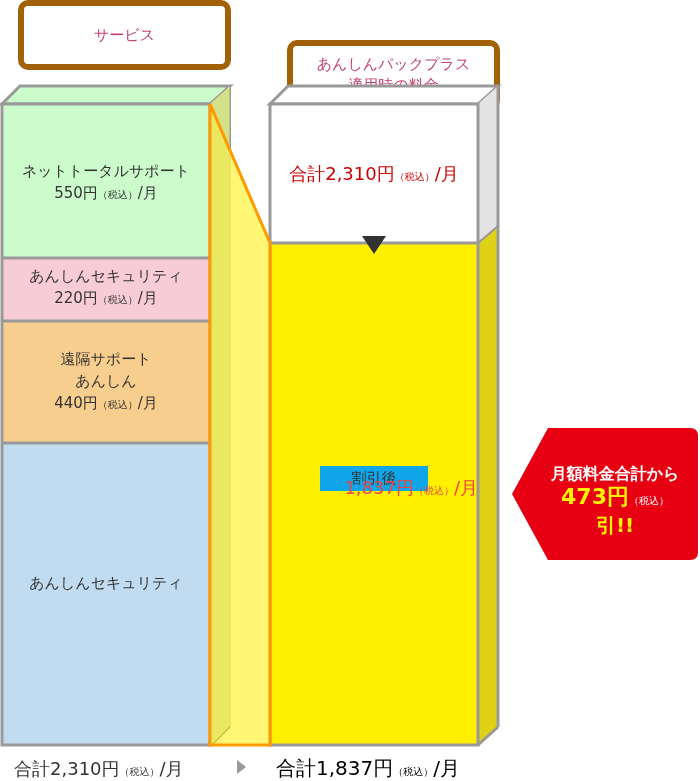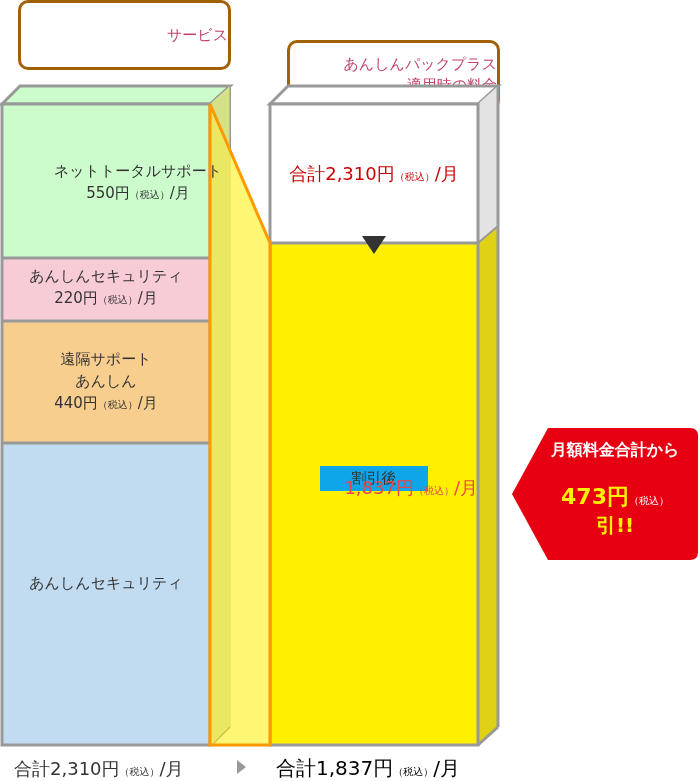--- a/index.html
+++ b/index.html
@@ -1,20 +1,20 @@
 <!DOCTYPE html>
 <html><head>
 <meta charset="utf-8">
 <style>
   html, body { margin:0; padding:0; background:#ffffff; }
   body { width:700px; height:781px; position:relative; overflow:hidden;
          font-family:"DejaVu Sans","Liberation Sans",sans-serif; }
-  .header-box { position:absolute; box-sizing:border-box; border:3px solid #a16207; border-radius:10px;
+  .header-box { position:absolute; box-sizing:border-box; border:6px solid #a16207; border-radius:10px;
                 background:#fff; color:#c2426f; font-size:15px; line-height:21px; text-align:center;
-                display:flex; flex-direction:column; justify-content:center; align-items:flex-end; }
+                display:flex; flex-direction:column; justify-content:center; align-items:center; }
   svg.diagram { position:absolute; left:0; top:0; }
   .seg-label { position:absolute; text-align:center; color:#333; font-size:15px; line-height:22px; }
   .tax { font-size:10px; color:inherit; }
   .total-right-top { position:absolute; left:270px; top:162px; width:208px; text-align:center; font-size:18px; color:#cc0000; }
   .discount-tag { position:absolute; left:320px; top:466px; width:108px; height:25px; background:#0ea5e9;
                   color:#333; font-size:15px; line-height:25px; text-align:center; }
   .discount-value { position:absolute; left:270px; top:477px; width:208px; text-align:right; font-size:18px; color:#ef4444; margin-top:0; }
   .footer-left { position:absolute; left:14px; top:757px; font-size:18px; color:#333; white-space:nowrap; }
   .footer-right { position:absolute; left:276px; top:755px; font-size:20px; color:#000000; white-space:nowrap; }
   .badge-text { position:absolute; left:532px; width:166px; text-align:center; font-weight:bold; }
@@ -66,21 +66,21 @@
     <polygon points="210,104 230,86 230,727 210,745" fill="#e0dc57" fill-opacity="0.55"></polygon>
     <line x1="212" y1="745" x2="230" y2="727" stroke="#c9c23f" stroke-width="1.5"></line>
     <polyline points="210,104 270,243 270,745 210,745 210,104" fill="none" stroke="#ff9900" stroke-width="3"></polyline>
   </g>
 
   <path d="M548,428 H690 Q698,428 698,436 V552 Q698,560 690,560 H548 L512,494 Z" fill="#e60012"></path>
 
   <polygon points="237,760 237,774 246,767" fill="#999"></polygon>
 </svg>
 
-<div class="seg-label" style="left:2px;top:160px;width:208px;padding-left:32px;">
+<div class="seg-label" style="left:2px;top:160px;width:208px;">
   <div>ネットトータルサポート</div>
   <div><span>550円</span><span class="tax">（税込）</span><span>/月</span></div>
 </div>
 <div class="seg-label" style="left:2px;top:265px;width:208px;">
   <div>あんしんセキュリティ</div>
   <div><span>220円</span><span class="tax">（税込）</span><span>/月</span></div>
 </div>
 <div class="seg-label" style="left:2px;top:348px;width:208px;">
   <div>遠隔サポート</div>
   <div>あんしん</div>
@@ -91,21 +91,21 @@
 </div>
 
 <div class="total-right-top">
   <span>合計2,310円</span><span class="tax">（税込）</span><span>/月</span>
 </div>
 <div class="discount-tag">割引後</div>
 <div class="discount-value" style="top:476px;">
   <span>1,837円</span><span class="tax">（税込）</span><span>/月</span>
 </div>
 
-<div class="badge-text" style="top:440px;color:#fff;font-size:16px;font-family:Liberation Serif, serif;">月額料金合計から</div>
+<div class="badge-text" style="top:464px;color:#fff;font-size:16px;font-family:Liberation Serif, serif;">月額料金合計から</div>
 <div class="badge-text" style="top:482px;color:#fff200;font-size:22px;">
   <span>473円</span><span style="font-size:10px;color:#fff;font-weight:normal;">（税込）</span>
 </div>
 <div class="badge-text" style="top:512px;color:#fff200;font-size:20px;">引!!</div>
 
 <div class="footer-left">
   <span>合計2,310円</span><span class="tax">（税込）</span><span>/月</span>
 </div>
 <div class="footer-right">
   <span>合計1,837円</span><span class="tax">（税込）</span><span>/月</span>

